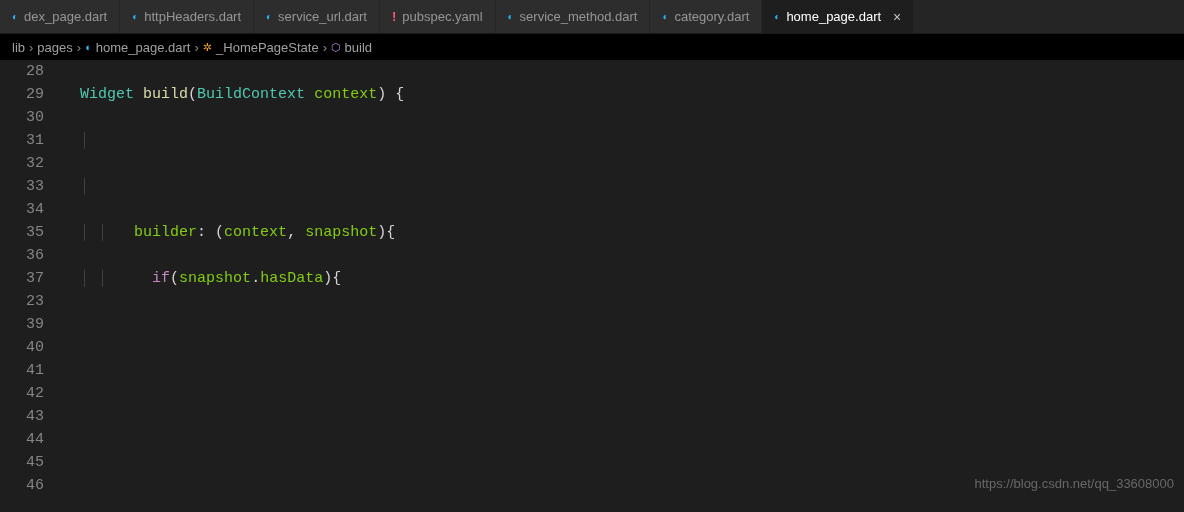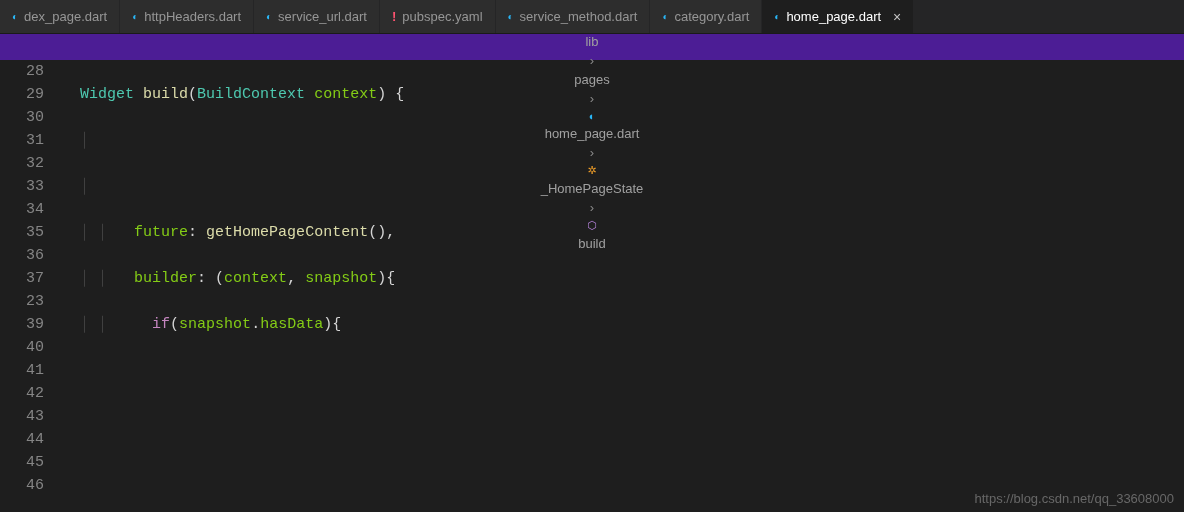--- a/index.html
+++ b/index.html
@@ -36,26 +36,25 @@
     color: #ffffff;
   }
   .tab .dart-icon { color: #29b6f6; font-size: 10px; }
   .tab .yaml-icon { color: #ff5370; font-weight: bold; }
   .tab .close { margin-left: 6px; color: #c5c5c5; font-size: 14px;}
   .breadcrumbs {
     display: flex;
     align-items: center;
     height: 26px;
     padding: 0 12px;
-    background: #4c1d95;
+    background: #000000;
     color: #a0a0a0;
     font-size: 13px;
     gap: 4px;
     font-family: -apple-system, "Segoe UI", sans-serif;
-    flex-direction: column;
   }
   .breadcrumbs .chev { color: #888; }
   .bc-icon { font-size: 11px; }
   .editor {
     display: flex;
     font-size: 15px;
     line-height: 23px;
     position: relative;
   }
   .gutter {
@@ -71,21 +70,21 @@
   .code .row { height: 23px; }
   .c-key { color: #c586c0; }
   .c-type { color: #4ec9b0; }
   .c-func { color: #dcdcaa; }
   .c-ident { color: #84cc16; }
   .c-str { color: #ce9178; }
   .c-ann { color: #4ec9b0; }
   .watermark {
     position: absolute;
     right: 10px;
-    bottom: 6px;
+    bottom: 21px;
     color: #7a7a7a;
     font-size: 13px;
     font-family: -apple-system, "Segoe UI", sans-serif;
     opacity: 0.8;
   }
   .indent-guide { color: #404040; }
 </style>
 </head>
 <body>
 
@@ -156,21 +155,20 @@
     <div class="ln">43</div>
     <div class="ln">44</div>
     <div class="ln">45</div>
     <div class="ln">46</div>
   </div>
 
   <div class="code">
 <div class="row">  <span class="c-type">Widget</span> <span class="c-func">build</span>(<span class="c-type">BuildContext</span> <span class="c-ident">context</span>) {</div>
 <div class="row">  <span class="indent-guide">│</span></div>
 <div class="row">  <span class="indent-guide">│</span></div>
-<div class="row">  <span class="indent-guide">│</span> <span class="indent-guide">│</span>   <span class="c-ident">future</span>: <span class="c-func">getHomePageContent</span>(),</div>
 <div class="row">  <span class="indent-guide">│</span> <span class="indent-guide">│</span>   <span class="c-ident">builder</span>: (<span class="c-ident">context</span>, <span class="c-ident">snapshot</span>){</div>
 <div class="row">  <span class="indent-guide">│</span> <span class="indent-guide">│</span>     <span class="c-key">if</span>(<span class="c-ident">snapshot</span>.<span class="c-ident">hasData</span>){</div>
 
 
 
 
 
 
 
 

